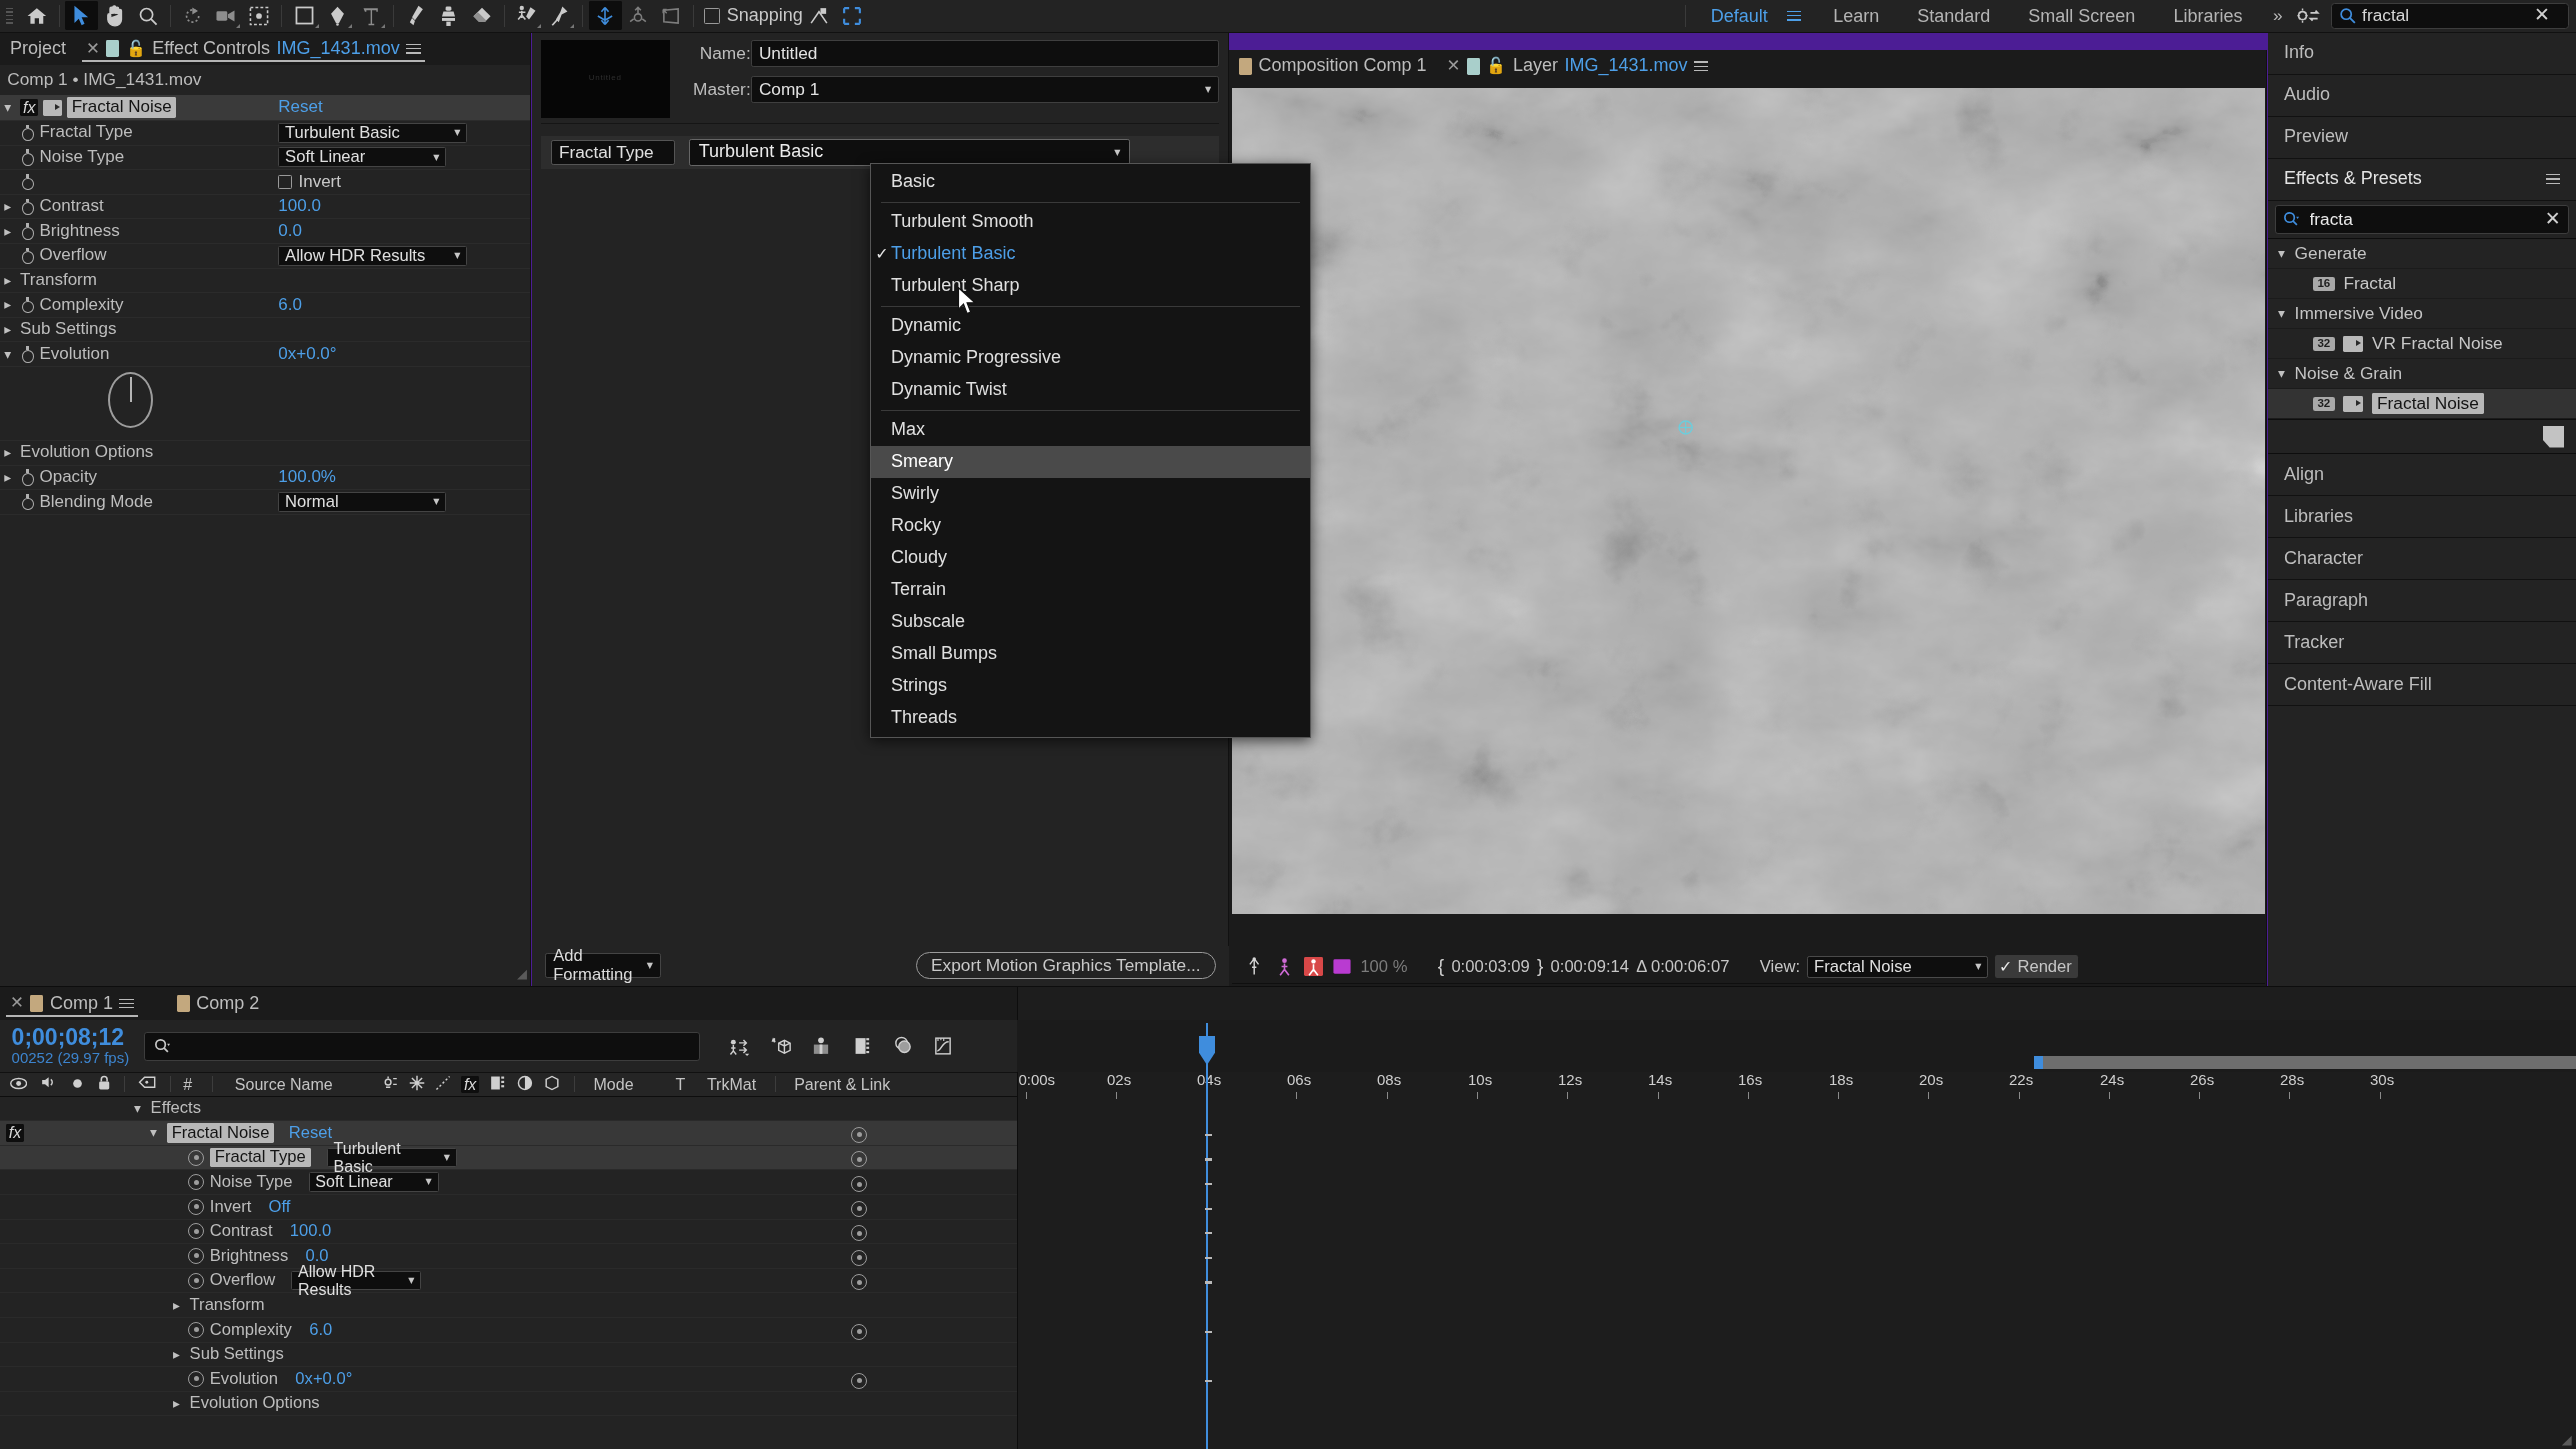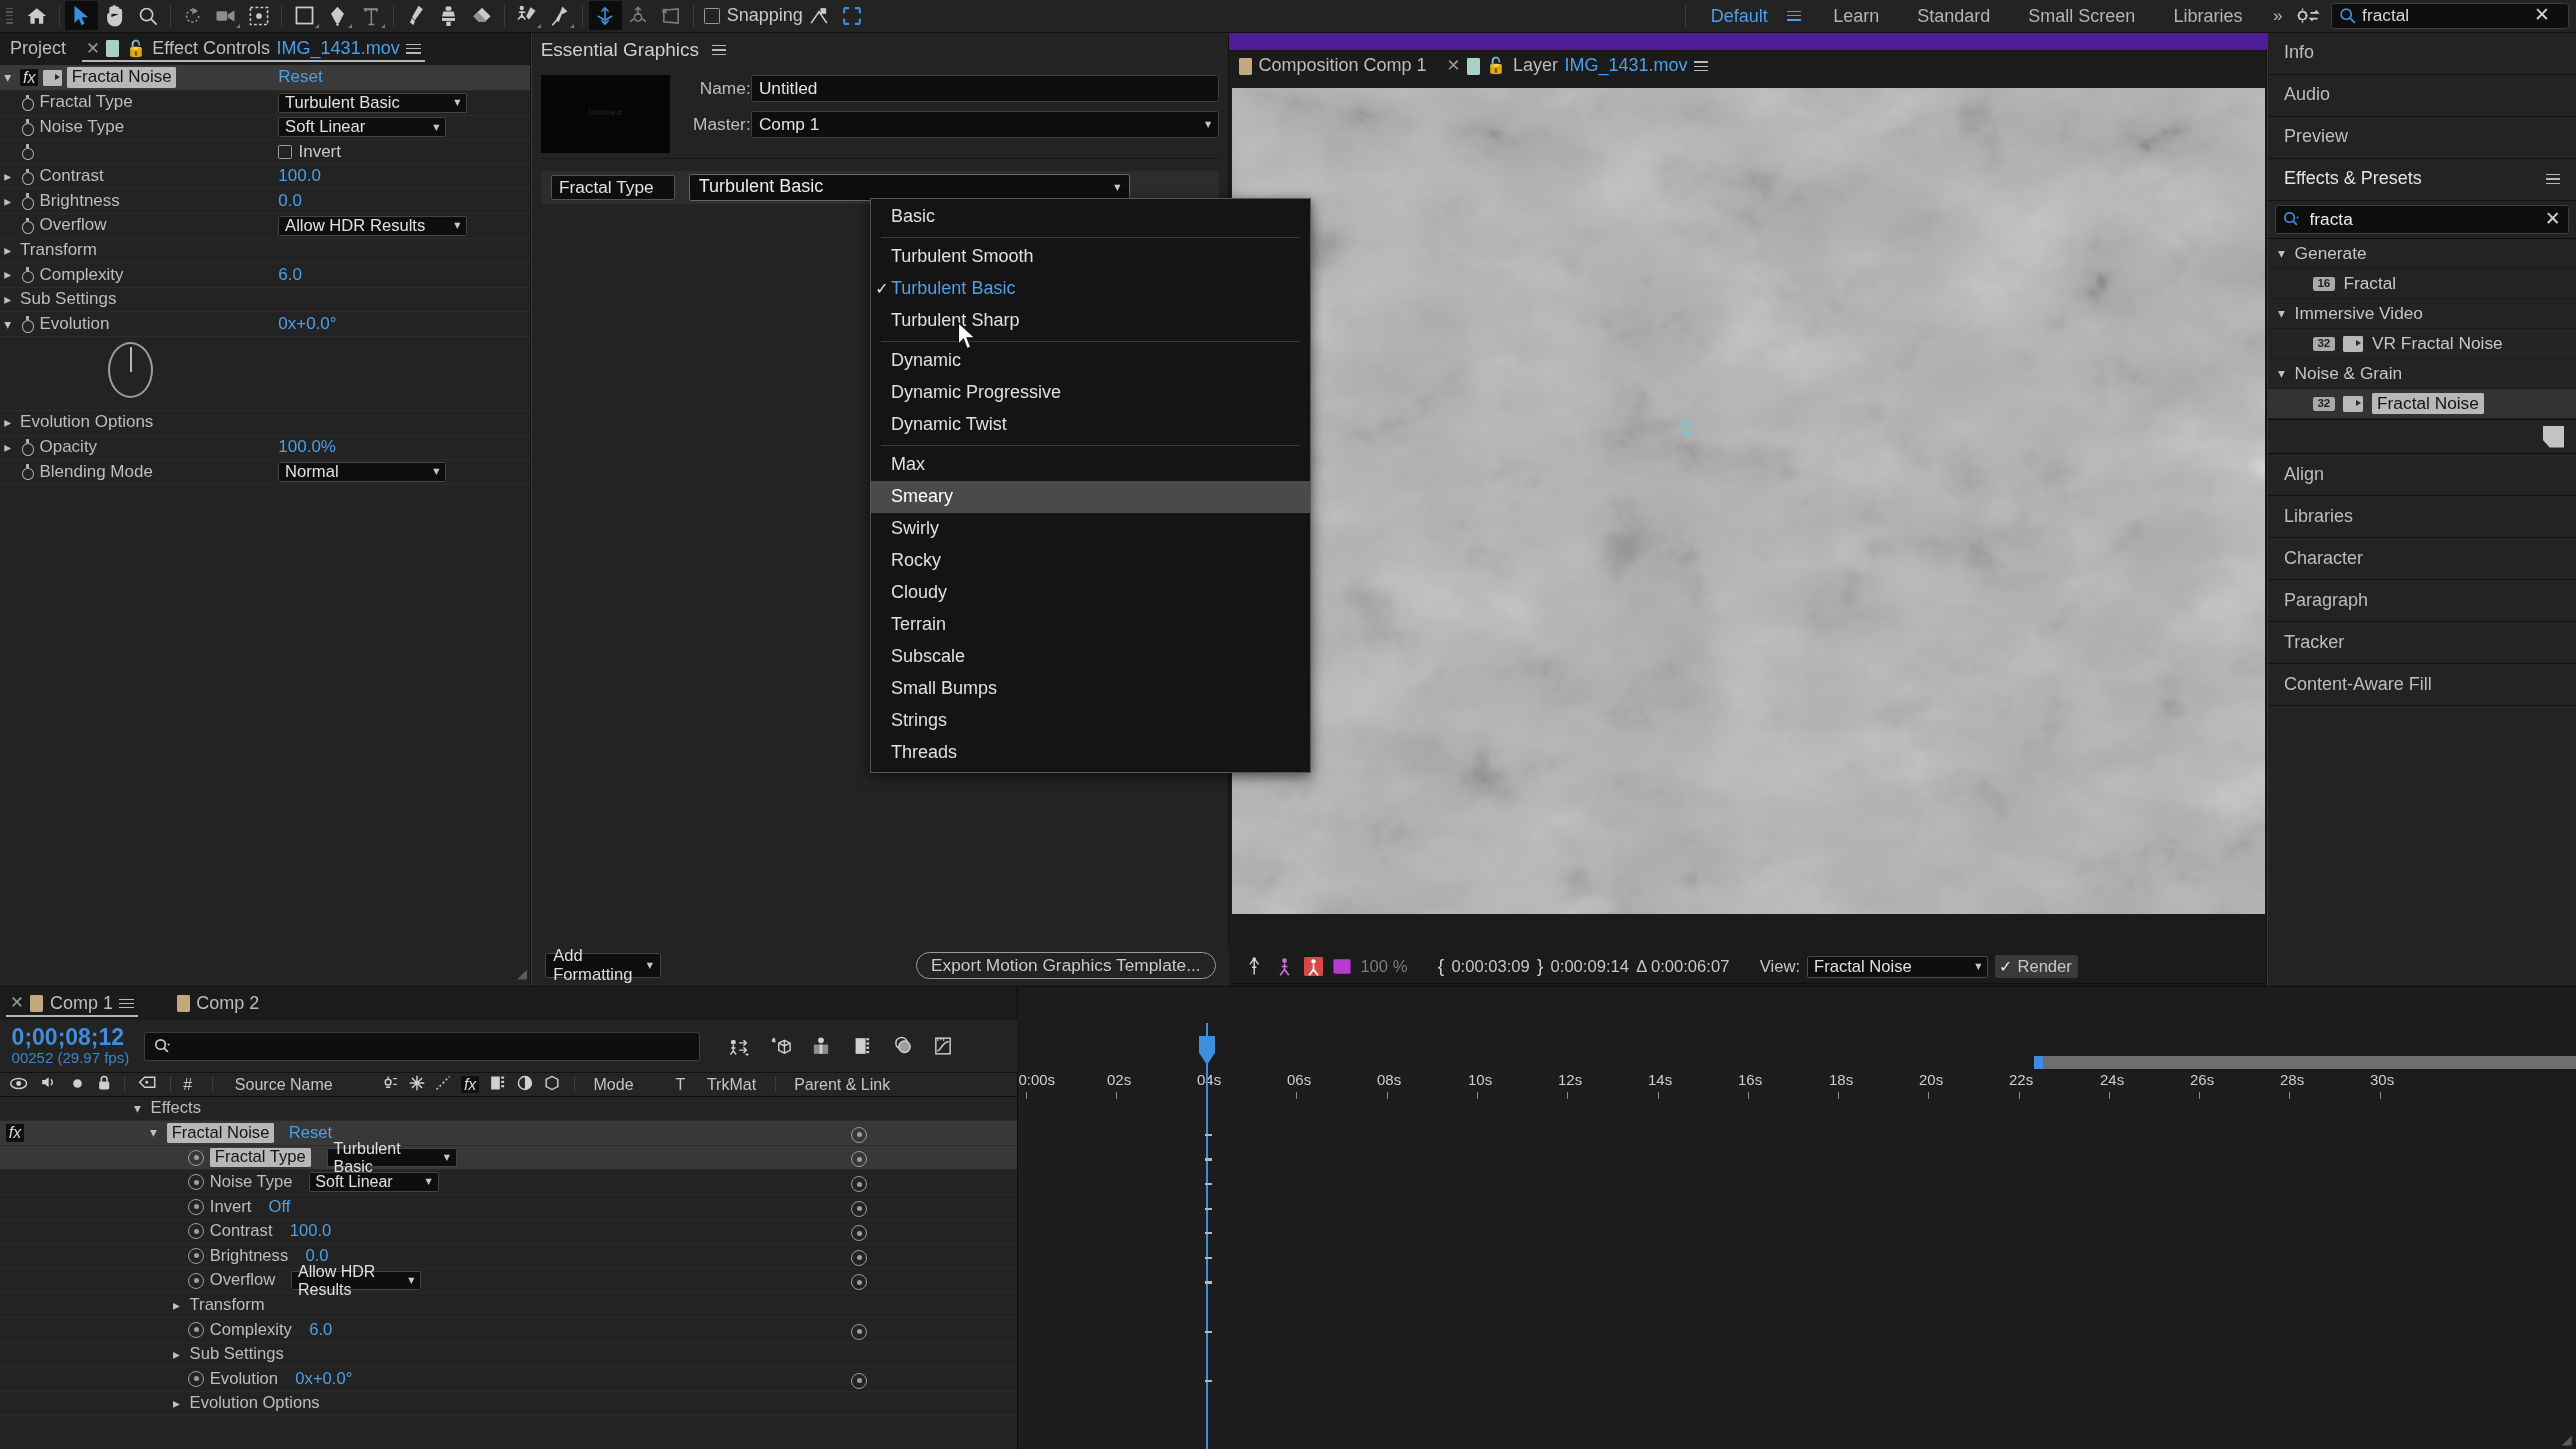--- a/index.html
+++ b/index.html
@@ -386,20 +386,21 @@
         <span class="blue">IMG_1431.mov</span>
         <span class="burger">
             <i></i>
             <i></i>
             <i></i>
           </span>
         <span class="underline"></span>
       </div>
     </div>
 
+    <div class="ec-sub">Comp 1 • IMG_1431.mov</div>
 
     <div class="ec-rows">
 
       <div class="ec-row head">
         <div class="ec-name">
           <span class="twirl">▾</span>
           <span class="fx-badge">fx</span>
           <span class="anim-badge"></span>
           <span class="hl">Fractal Noise</span>
         </div>
@@ -554,28 +555,20 @@
           <span>Normal</span>
               <span class="chev">▾</span>
             </div>
           </div>
       </div>
     </div>
     <div class="sidehandle">◢</div>
   </div>
 
   <div class="panel" id="essential-graphics">
-    <div class="eg-head">
-      <span>Essential Graphics</span>
-      <span class="burger">
-          <i></i>
-          <i></i>
-          <i></i>
-        </span>
-    </div>
 
     <div class="eg-body">
       <div class="eg-top">
         <div class="eg-thumb">
           <span>Untitled</span>
         </div>
         <div class="eg-fields">
           <div class="eg-line">
             <span class="eg-lab">Name:</span>
             <div class="eg-input">

